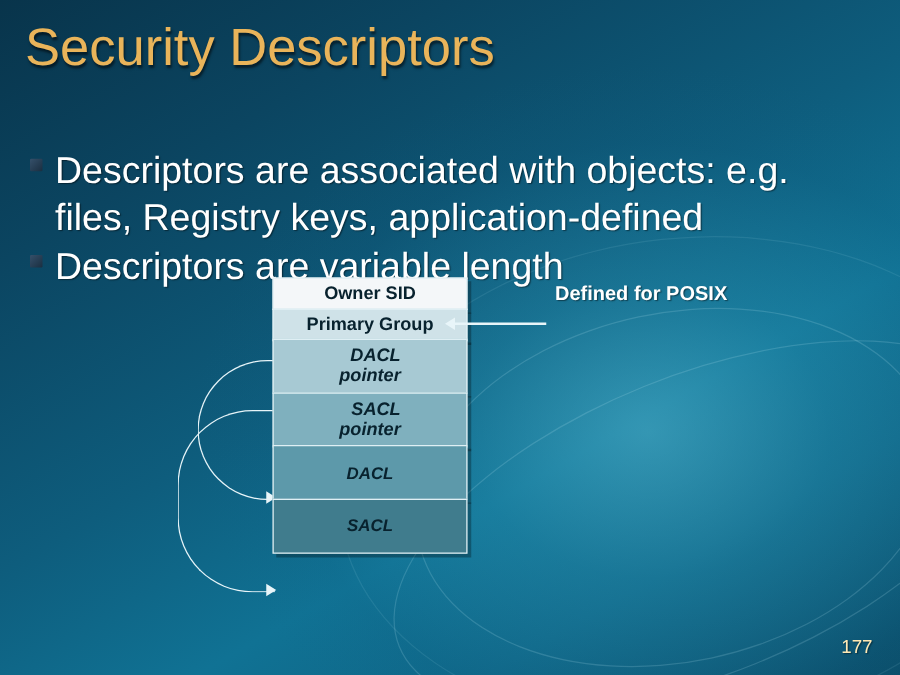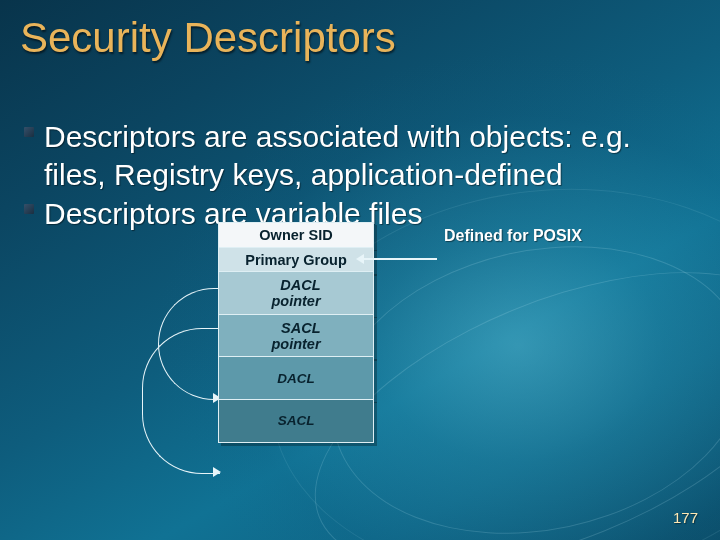--- a/index.html
+++ b/index.html
@@ -115,21 +115,21 @@
 
   <h1 class="title">Security Descriptors</h1>
 
   <div class="bullets">
     <div class="bullet">
       <div class="bullet-marker"></div>
       <span>Descriptors are associated with objects: e.g. files, Registry keys, application-defined</span>
     </div>
     <div class="bullet">
       <div class="bullet-marker"></div>
-      <span>Descriptors are variable files</span>
+      <span>Descriptors are variable length</span>
     </div>
   </div>
 
   <div class="arc" style="left:158px; top:288px; width:62px; height:112px;"></div>
   <div class="arc-head" style="left:213px; top:393px;"></div>
 
   <div class="arc" style="left:142px; top:328px; width:78px; height:146px;"></div>
   <div class="arc-head" style="left:213px; top:467px;"></div>
 
   <div class="diagram">

